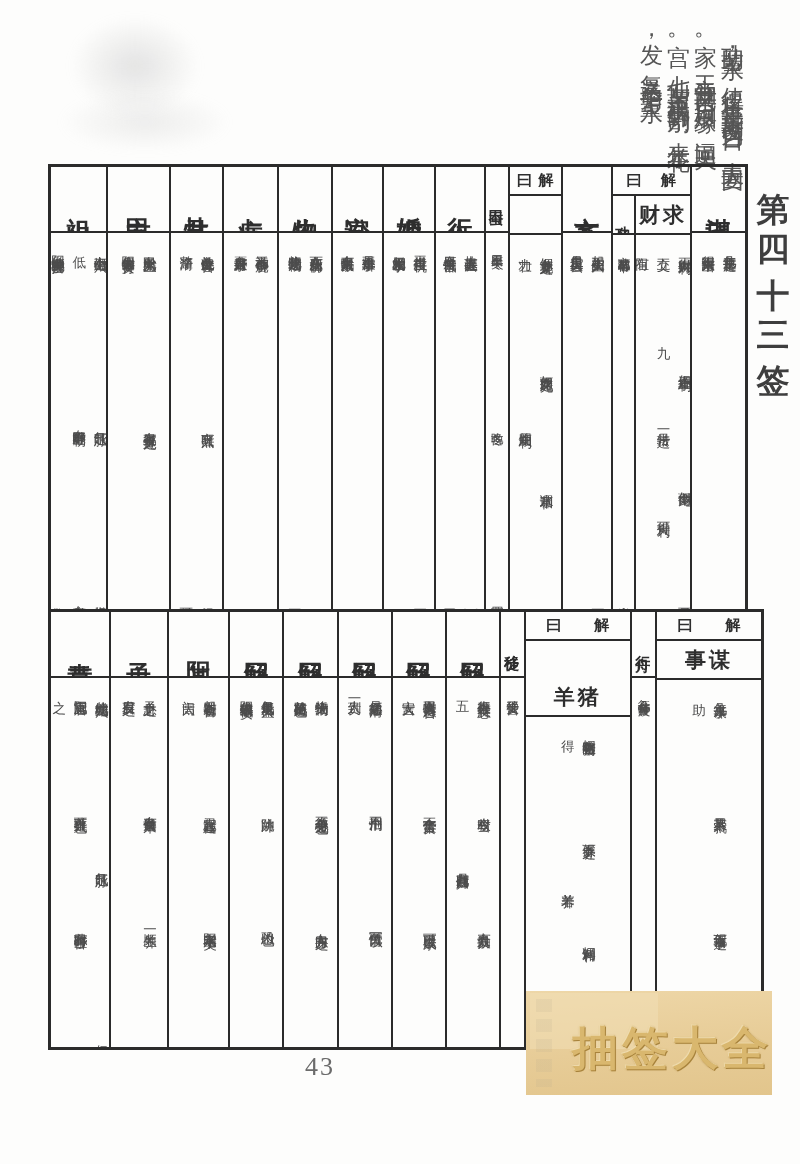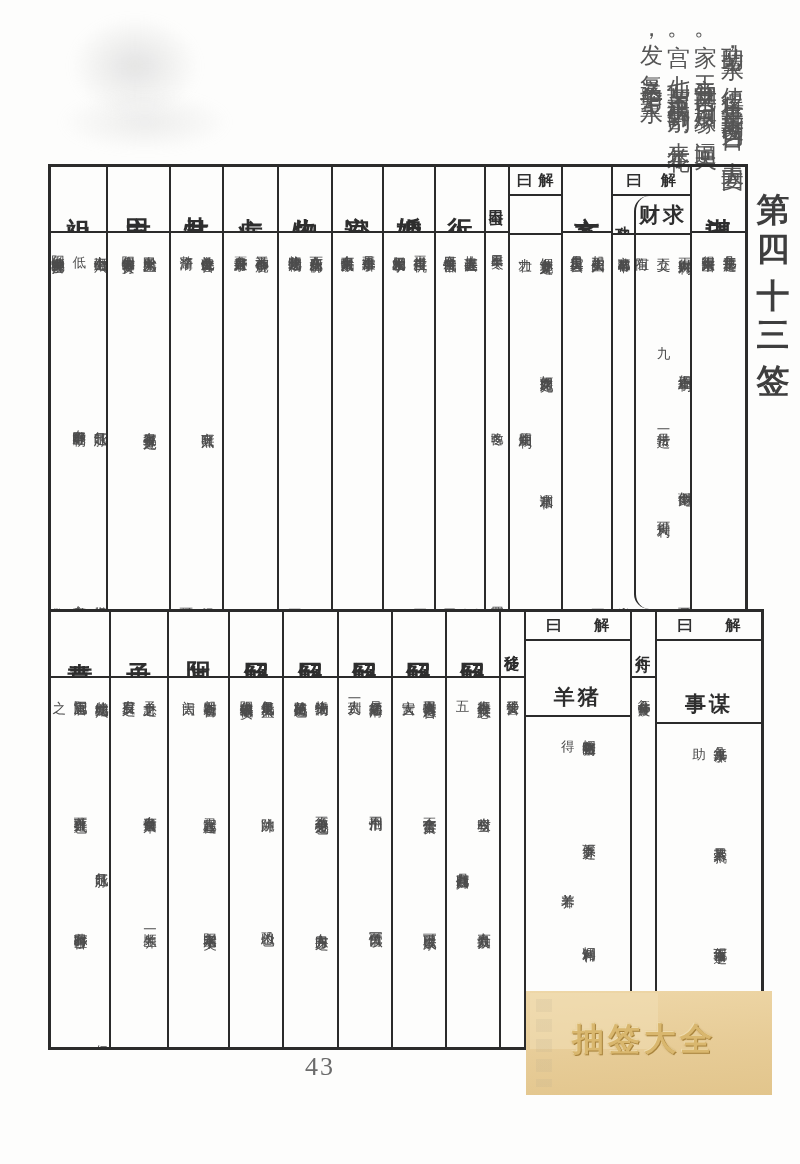--- a/index.html
+++ b/index.html
@@ -62,21 +62,21 @@
   .pageno { position:absolute; left:0; top:1052px; width:640px; text-align:center;
             font-size:26px; color:#6b6b6b; font-family:"Liberation Serif", serif; letter-spacing:2px; }
 
   
   .wm { position:absolute; left:526px; top:991px; width:246px; height:104px; z-index:5;
         background:linear-gradient(175deg,#eed7a8 0%,#e7cc97 55%,#e2c58c 100%); }
   .wm-lite { position:absolute; left:4px; top:2px; width:128px; height:56px;
              background:#f1e0b8; opacity:.5; }
   .wm-ghost { position:absolute; left:10px; top:8px; width:16px; height:88px; opacity:.5;
               background:repeating-linear-gradient(180deg,rgba(180,168,140,.30) 0 13px,transparent 13px 20px); }
-  .wm-txt { position:absolute; left:46px; top:27px; font-size:32px; font-weight:bold;
+  .wm-txt { position:absolute; left:46px; top:27px; font-size:46px; font-weight:bold;
             letter-spacing:4px; color:#d9b76e; white-space:nowrap;
             text-shadow:1px 1px 0 #a8833c, -1px -1px 1px #f0ddb0, 0 0 2px #b38d45; }
 </style>
 </head>
 <body>
 
 <div class="page">
   <div class="smudge sm1"></div>
   <div class="smudge sm2"></div>
 
@@ -294,21 +294,21 @@
             </div>
             <div class="col-body">
               <div class="vtext">
                 <div class="line">
                   <span class="seg">文武功名都可得中</span>
                   <span class="seg">肖龙之人得中首榜</span>
                 </div>
               </div>
             </div>
           </div>
-          <div class="col" style="flex: 60 1 0px; border-radius: 15px;">
+          <div class="col" style="flex: 60 1 0px;">
             <div class="col-head short hh">财求</div>
             <div class="col-body">
               <div class="vtext">
                 <div class="line">
                   <span class="seg">正财大得财利</span>
                   <span class="seg">但上春还小利</span>
                   <span class="seg">似龙得雨</span>
                   <span class="seg">可是须苦力坚持</span>
                 </div>
                 <div class="line">
@@ -552,21 +552,21 @@
             </div>
           </div>
         </div>
       </div>
       <div class="grp" style="flex: 108 1 0px;">
         <div class="htop">
           <span class="htop-ch">曰</span>
           <span class="htop-ch">解</span>
         </div>
         <div class="grp-cols">
-          <div class="col" style="flex: 54 1 0px; margin-top: 44px;">
+          <div class="col" style="flex: 54 1 0px;">
             <div class="col-head short hh">事谋</div>
             <div class="col-body">
               <div class="vtext">
                 <div class="line">
                   <span class="seg">几年来谋事</span>
                   <span class="seg">劳累又不就</span>
                   <span class="seg">现年万事亨通</span>
                   <span class="seg">有</span>
                 </div>
                 <div class="line">

